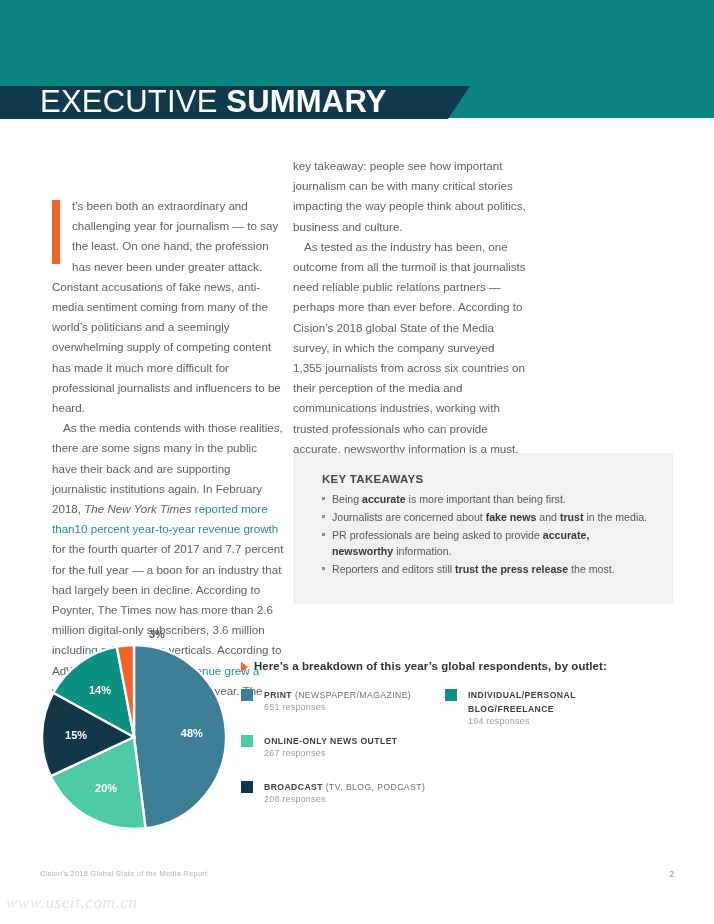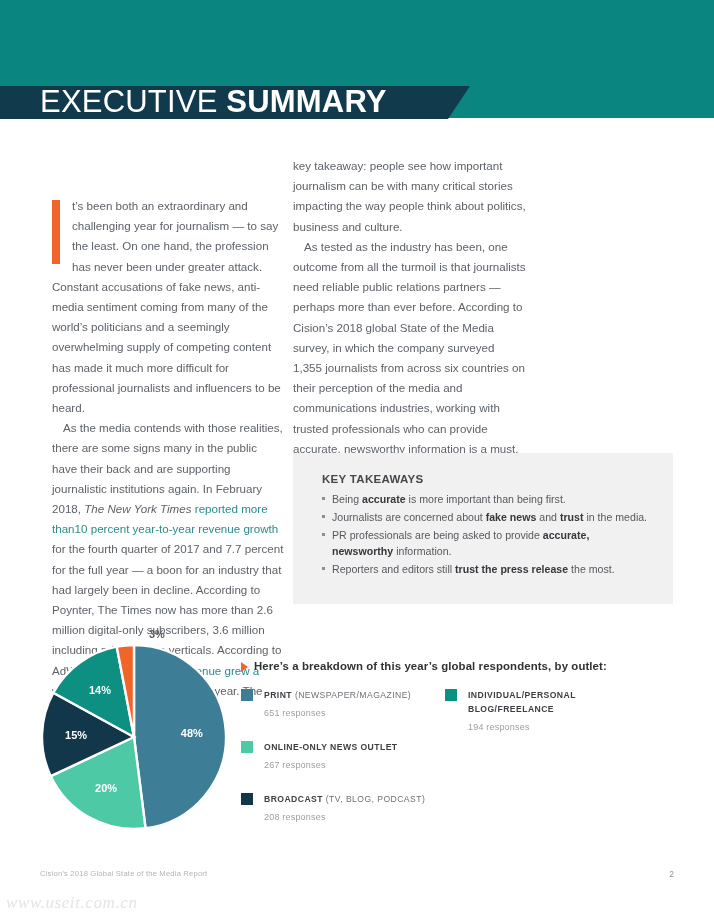--- a/index.html
+++ b/index.html
@@ -117,21 +117,21 @@
   .lg-col { position:absolute; top:28px; }
   #lg-col-1 { left:0;   width:200px; }
   #lg-col-2 { left:204px; width:210px; }
   .lg-item { position:relative; padding-left:23px; margin-bottom:22px; }
   .lg-sw { position:absolute; left:0; top:1px; width:12px; height:12px; }
   .lg-name {
     font-size:8.6px; font-weight:700; color:#3b3e42;
     letter-spacing:0.45px; line-height:14px;
   }
   .lg-name .sub { font-weight:400; color:#6d7075; }
-  .lg-resp { font-size:9px; color:#9b9ea2; margin-top:6px; letter-spacing:0.2px; }
+  .lg-resp { font-size:9px; color:#9b9ea2; margin-top:0; letter-spacing:0.2px; }
 
   
   #footer {
     position:absolute; left:0; top:869px; width:714px; height:20px;text-decoration:underline;
   }
   #footer-text {
     position:absolute; left:40px; top:0;
     font-size:7.6px; color:#b0b3b6; letter-spacing:0.2px;
   }
   #footer-page {

